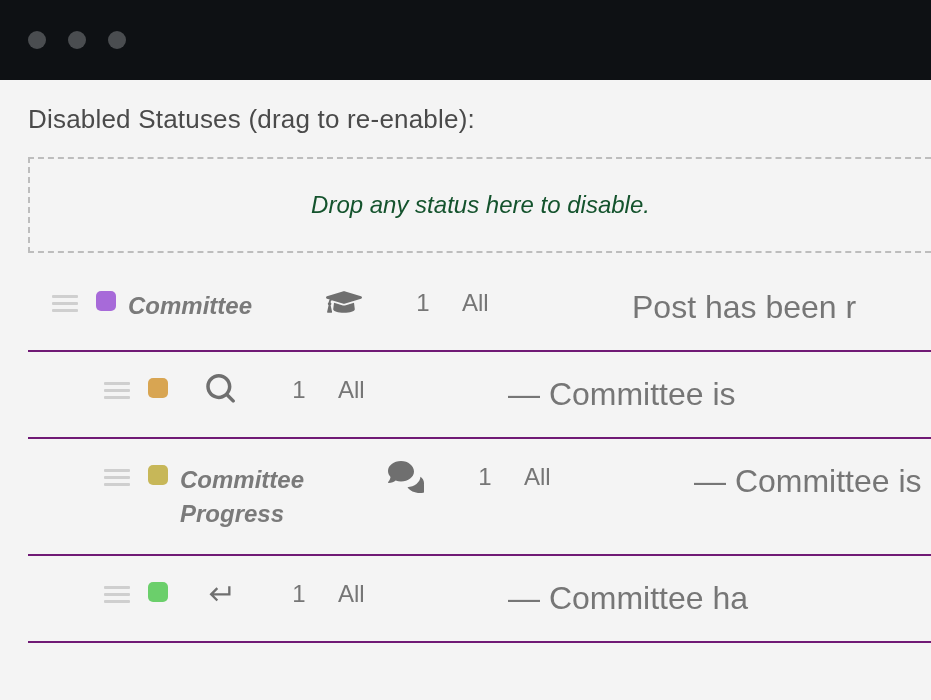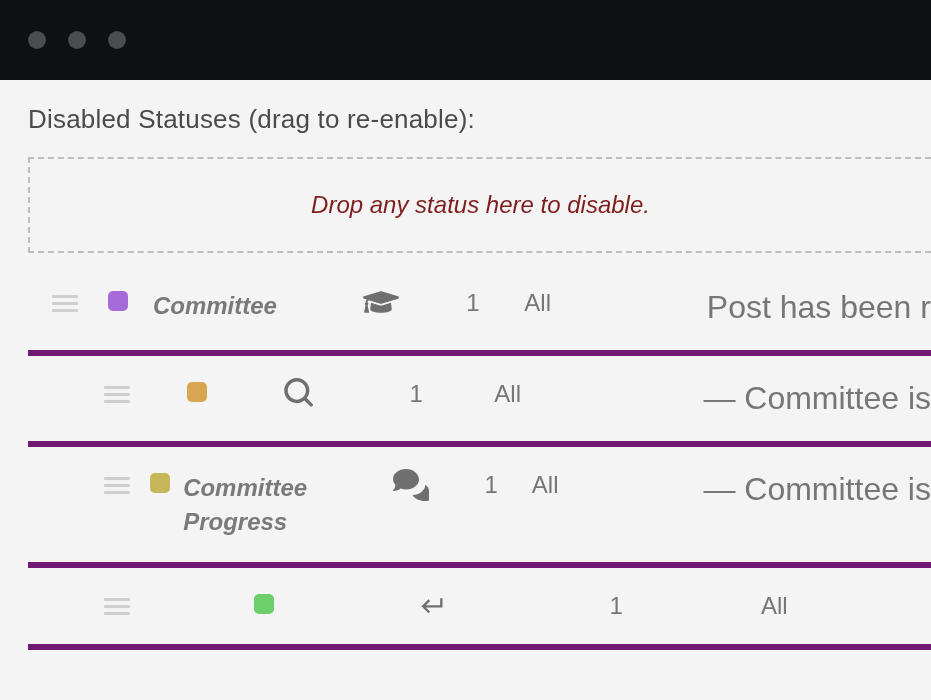--- a/index.html
+++ b/index.html
@@ -1,23 +1,23 @@
 <!DOCTYPE html>
 <html><head>
 <meta charset="utf-8">
 <style>
 * { box-sizing: border-box; margin: 0; padding: 0; }
 html, body { width: 931px; height: 700px; overflow: hidden; font-family: -apple-system, BlinkMacSystemFont, "Segoe UI", Helvetica, Arial, sans-serif; background: #f4f4f4; }
 .titlebar { background: #0e1114; height: 80px; display: flex; align-items: center; padding-left: 28px; gap: 22px; }
 .traffic-dot { width: 18px; height: 18px; border-radius: 50%; background: #4a4d50; }
 .content { padding: 24px 0 0 28px; }
 .section-heading { font-size: 26px; font-weight: 400; color: #4a4a4a; margin-bottom: 22px; letter-spacing: 0.2px; }
-.dropzone { border: 2px dashed #bdbdbd; border-right: none; min-height: 96px; display: flex; align-items: center; justify-content: center; font-style: italic; color: #7f1d1d; font-size: 24px; margin-bottom: 0; }
+.dropzone { border: 2px dashed #bdbdbd; border-right: none; min-height: 96px; display: flex; align-items: center; justify-content: center; font-style: italic; color: #14532d; font-size: 24px; margin-bottom: 0; }
 .rows { margin-top: 12px; }
-.row { display: flex; align-items: flex-start; border-bottom: 6px solid #701a75; padding: 24px 0 24px 0; min-height: 72px; justify-content: space-between; }
+.row { display: flex; align-items: flex-start; border-bottom: 2px solid #701a75; padding: 24px 0 24px 0; min-height: 72px; }
 .row.first { padding-left: 24px; }
 .row.child { padding-left: 76px; }
 .drag-handle { width: 30px; flex-shrink: 0; display: flex; flex-direction: column; gap: 4px; margin-top: 6px; margin-right: 14px; cursor: grab; }
 .drag-handle span { height: 3px; background: #cfcfcf; border-radius: 1px; width: 26px; }
 .color-swatch { width: 20px; height: 20px; border-radius: 5px; flex-shrink: 0; margin-top: 2px; margin-right: 12px; }
 .status-name { font-size: 24px; font-style: italic; font-weight: 600; color: #7a7a7a; min-width: 186px; max-width: 186px; line-height: 1.4; padding-right: 8px; }
 .row.first .status-name { min-width: 176px; max-width: 176px; }
 .icon-cell { width: 80px; display: flex; justify-content: center; align-items: flex-start; flex-shrink: 0; margin-top: -2px; }
 .icon-cell svg { fill: #6f6f6f; }
 .count-cell { width: 78px; text-align: center; font-size: 24px; color: #767676; flex-shrink: 0; }
@@ -103,16 +103,17 @@
           <span></span>
         </div>
       <div class="color-swatch" style="background:#6bcf6b"></div>
       <div class="icon-cell">
         <svg width="32" height="28" viewBox="0 0 24 24">
             <path d="M19 7v6H6.83l3.58-3.59L9 8l-6 6 6 6 1.41-1.41L6.83 15H21V7z"></path>
           </svg>
       </div>
       <div class="count-cell">1</div>
       <div class="scope-cell">All</div>
+      <div class="desc-cell">— Committee ha</div>
     </div>
 
   </div>
 </div>
 
 </body></html>

